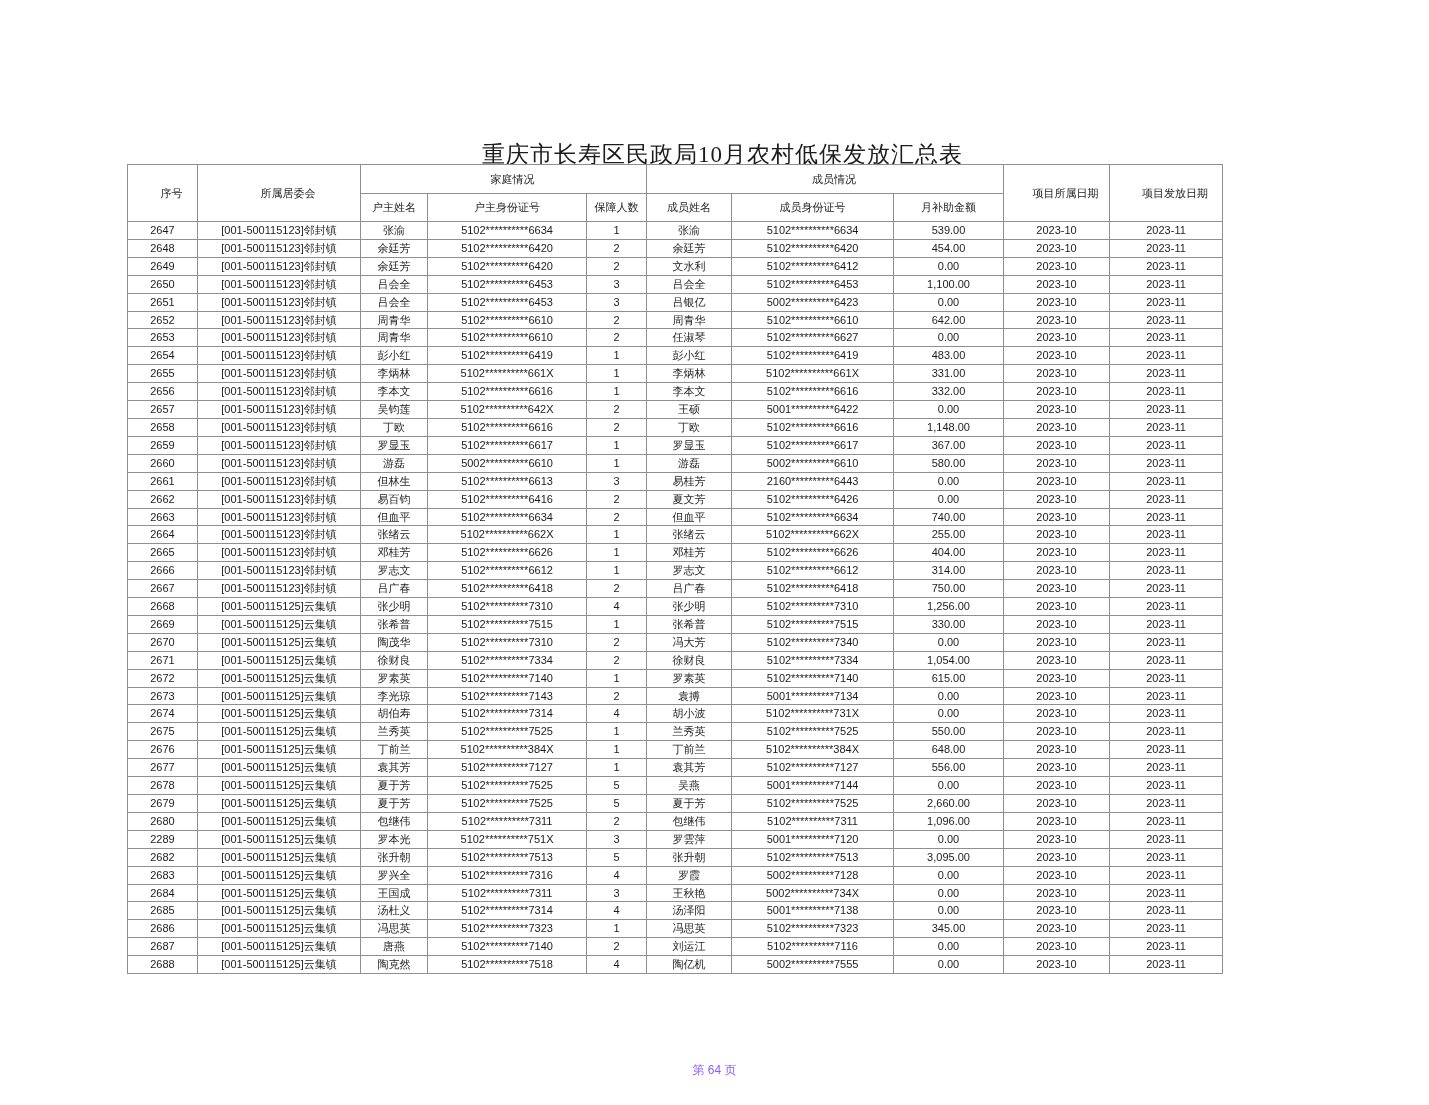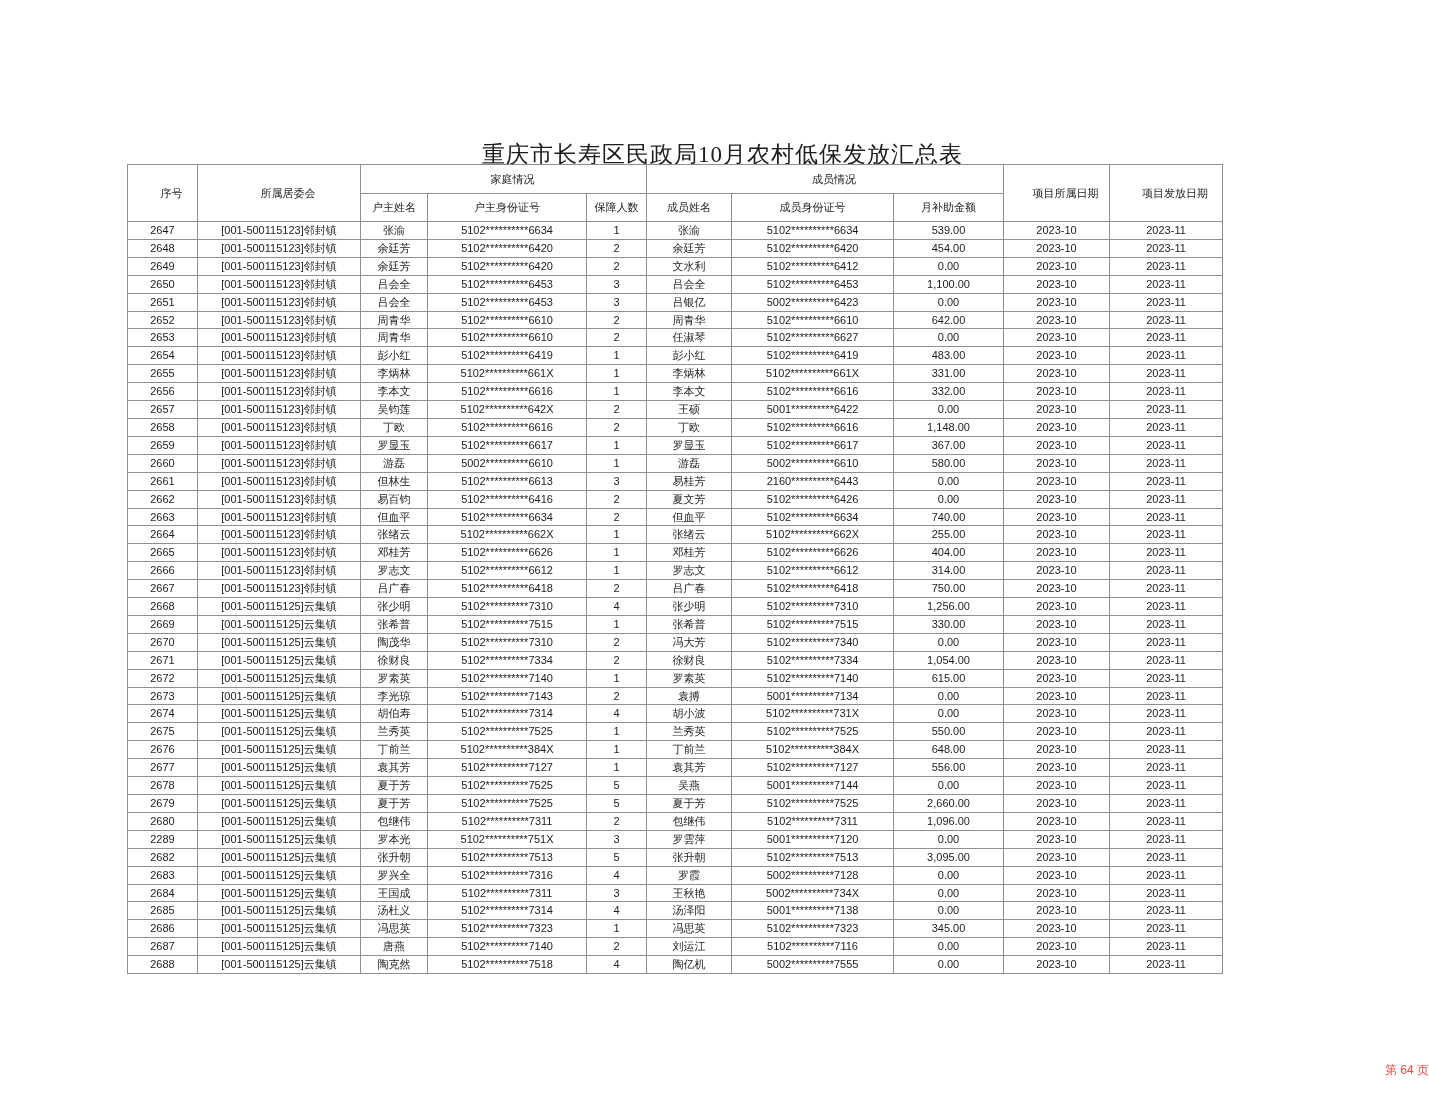--- a/index.html
+++ b/index.html
@@ -50,23 +50,23 @@
     overflow: hidden;
   }
   thead tr.group-row th { height: 28px; padding-left: 20px; }
   thead tr.sub-row th { height: 27px; }
   tbody td { height: 16.9px; line-height: 16.9px; }
   .page-footer {
     position: absolute;
     top: 1062px;
     left: 0;
     width: 1429px;
-    text-align: right;
+    text-align: center;
     font-size: 12px;
-    color: #ef4444;
+    color: #8b5cf6;
   }
 </style>
 </head>
 <body>
 
 <div class="page">
 
   <h1 class="doc-title">重庆市长寿区民政局10月农村低保发放汇总表</h1>
 
   <table class="summary">

